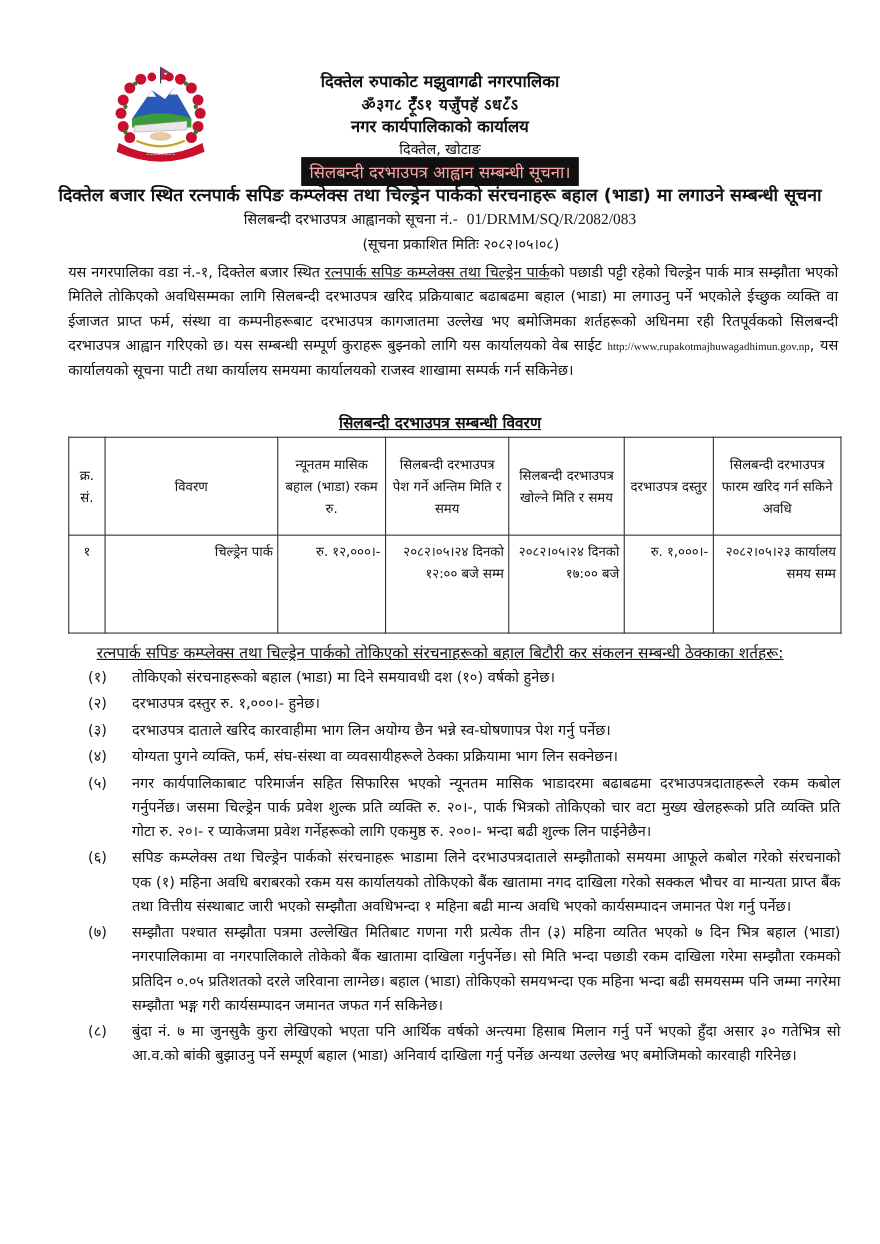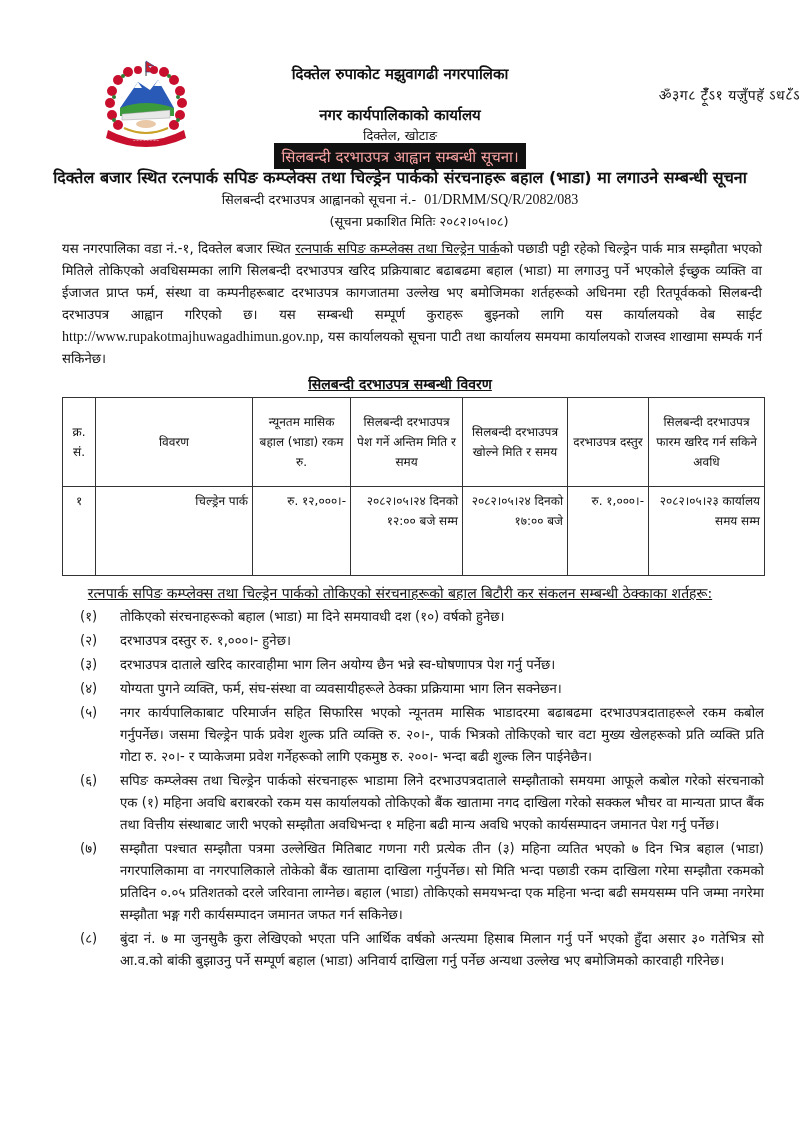--- a/index.html
+++ b/index.html
@@ -8,40 +8,40 @@
     font-family: "DejaVu Sans", "Liberation Sans", sans-serif; color: #111;
   }
   .abs { position: absolute; }
 
   
   #emblem { left: 98px; top: 58px; width: 96px; height: 94px; }
 
   
   .hdr { left: 0; width: 800px; text-align: center; white-space: nowrap; }
   #hdr1 { top: 63px; font-size: 15px; font-weight: bold; }
-  #hdr2 { top: 85px; font-size: 14px; font-weight: normal; letter-spacing: 0.5px; text-align: right; }
+  #hdr2 { top: 85px; font-size: 14px; font-weight: bold; letter-spacing: 0.5px; }
   #hdr3 { top: 104px; font-size: 15px; font-weight: bold; }
   #hdr4 { top: 126px; font-size: 13px; }
   #hdr-notice { top: 143px; left: 0; width: 800px; text-align: center; }
   #hdr-notice span {
     display: inline-block; background: #111; color: #fca5a5; font-size: 15px;
     font-weight: normal; padding: 2px 6px 2px 6px; border: 1px solid #111;
   }
   #main-title { top: 166px; font-size: 16px; font-weight: bold; }
   #notice-no { top: 190px; font-size: 13px; }
   #notice-no .latin { font-family: "Liberation Serif", serif; font-size: 14px; margin-left: 8px; }
   #pub-date { top: 212px; font-size: 13px; padding-left: 19px; }
 
   
   #intro {
     left: 62px; top: 238px; width: 700px; font-size: 13.2px; line-height: 22px;
     text-align: justify; text-align-last: left;
   }
   #intro .u { text-decoration: underline; }
-  #intro .latin { font-family: "Liberation Serif", serif; font-size: 14px; }
+  #intro .latin { font-family: "Liberation Serif", serif; font-size: 10px; }
 
   
   #table-title {
     top: 374px; left: 0; width: 800px; text-align: center; font-size: 14px;
     font-weight: bold; text-decoration: underline;
   }
   #bid-table {
     left: 62px; top: 397px; width: 702px; border-collapse: collapse;
     font-size: 12px; table-layout: fixed;
   }

